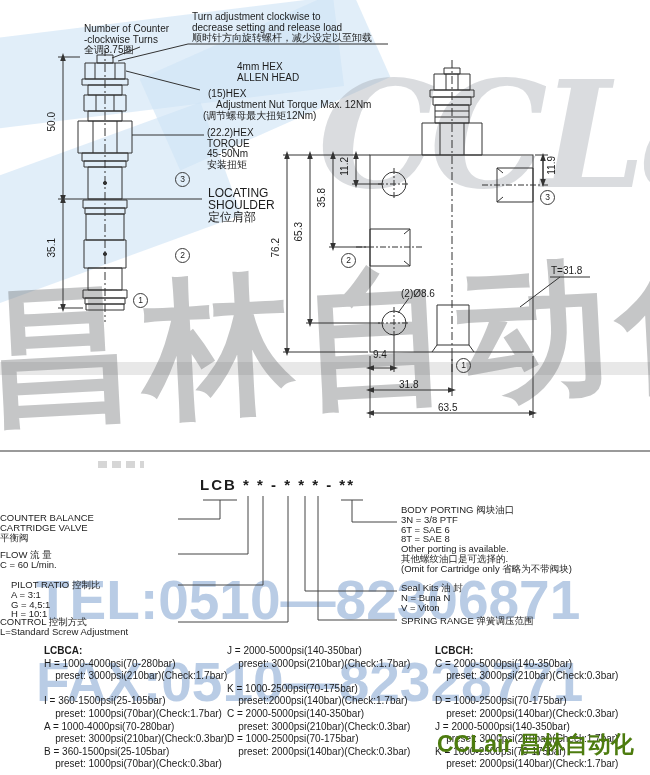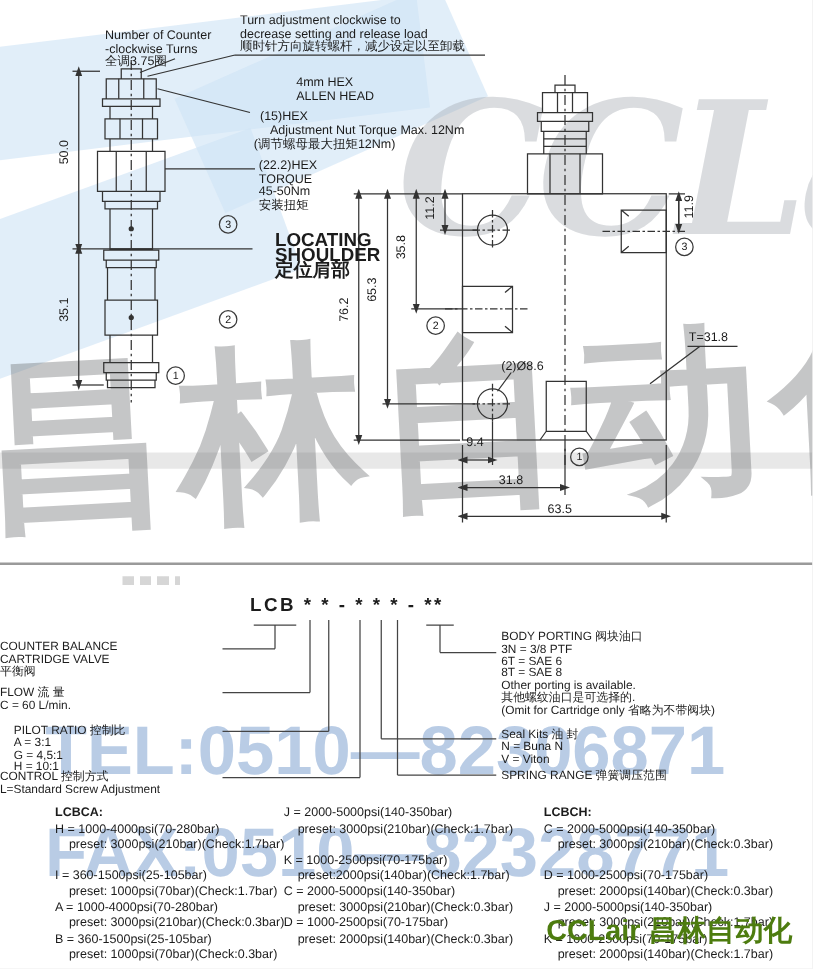--- a/index.html
+++ b/index.html
@@ -116,21 +116,21 @@
 顺时针方向旋转螺杆，减少设定以至卸载</div>
   <div class="lbl" style="left:205px;top:62px;margin-left:32px;">4mm HEX
 ALLEN HEAD</div>
   <div class="lbl" style="left:208px;top:89px;">(15)HEX</div>
   <div class="lbl" style="left:216px;top:100px;">Adjustment Nut Torque Max. 12Nm</div>
   <div class="lbl" style="left:203px;top:111px;">(调节螺母最大扭矩12Nm)</div>
   <div class="lbl" style="left:207px;top:128px;">(22.2)HEX
 TORQUE
 45-50Nm
 安装扭矩</div>
-  <div class="lbl" style="left:220px;top:187px;font-size:15px;line-height:12px;font-weight:bold;">LOCATING
+  <div class="lbl" style="left:208px;top:187px;font-size:12px;line-height:12px;">LOCATING
 SHOULDER
 定位肩部</div>
 
   <div class="vdim" style="left:46px;top:112px;">50.0</div>
   <div class="vdim" style="left:46px;top:238px;">35.1</div>
   <div class="vdim" style="left:270px;top:238px;">76.2</div>
   <div class="vdim" style="left:293px;top:222px;">65.3</div>
   <div class="vdim" style="left:316px;top:188px;">35.8</div>
   <div class="vdim" style="left:339px;top:157px;">11.2</div>
   <div class="vdim" style="left:546px;top:156px;">11.9</div>

